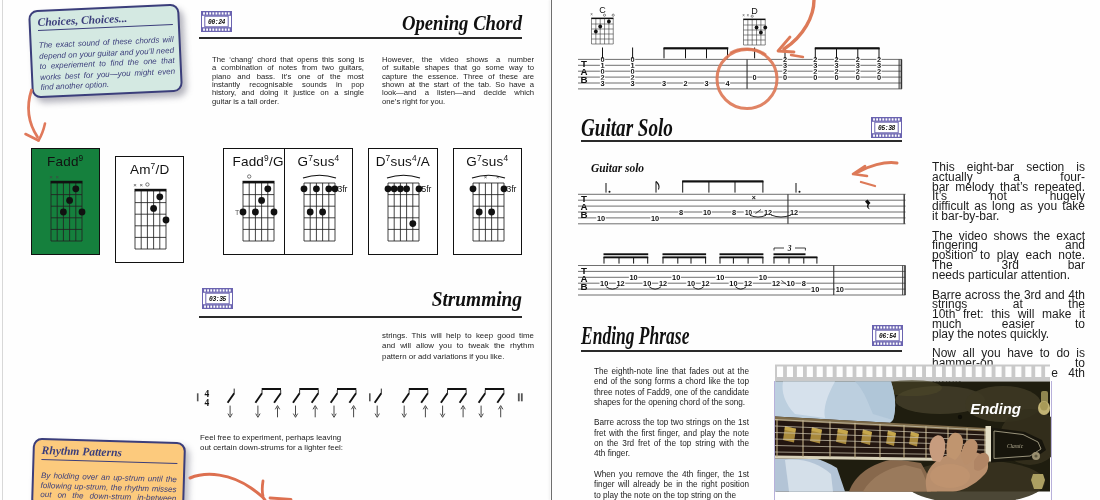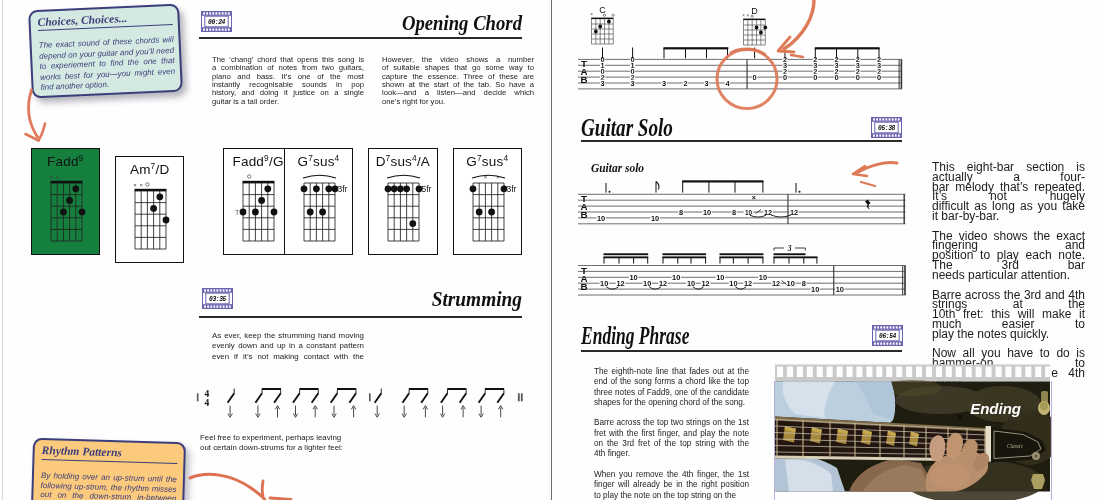--- a/index.html
+++ b/index.html
@@ -93,26 +93,26 @@
 
 <svg class="abs" style="left:202px;top:288px;" width="31" height="21" viewBox="0 0 31 21">
   <use href="#film1"></use>
   <text x="15.5" y="13.1" text-anchor="middle" font-family="Liberation Mono,monospace" font-style="italic" font-size="6.3" font-weight="bold" fill="#111" letter-spacing="-0.4">03:35</text>
 </svg>
 
 <div class="abs script" style="left:300px;top:287px;width:222px;font-size:21.5px;text-align:right;transform:scaleX(0.9);transform-origin:100% 0;">Strumming</div>
 
 <div class="rule" style="left:199px;top:316px;width:323px;"></div>
 
-<div class="abs body" style="left:200px;top:331px;width:152px;font-size:7.9px;line-height:10.3px;">
-  <div class="jl">As ever, keep the strumming hand moving</div>
-  <div class="jl">evenly down and up in a constant pattern</div>
-  <div class="jl">even if it’s not making contact with the</div>
-</div>
-
+
+<div class="abs body" style="left:370px;top:331px;width:152px;font-size:7.9px;line-height:10.3px;">
+  <div class="jl">strings. This will help to keep good time</div>
+  <div class="jl">and will allow you to tweak the rhythm</div>
+  <div>pattern or add variations if you like.</div>
+</div>
 
 <div class="abs" style="left:200px;top:433px;width:162px;font-size:7.9px;line-height:10.3px;color:#1c1c1c;">
   <div>Feel free to experiment, perhaps leaving</div>
   <div>out certain down-strums for a lighter feel:</div>
 </div>
 
 <div class="abs" style="left:32px;top:440px;width:153px;height:70px;box-sizing:border-box;background:#fcca7d;border:2px solid #3b3e7b;border-radius:9px;transform:rotate(1.7deg);box-shadow:4px 4px 6px rgba(90,90,110,0.4);padding:4px 6px 0 7px;">
 
   <div class="script" style="font-size:11.5px;color:#3b3e7b;border-bottom:1.2px solid #3b3e7b;padding-bottom:3px;">Rhythm Patterns</div>
 

